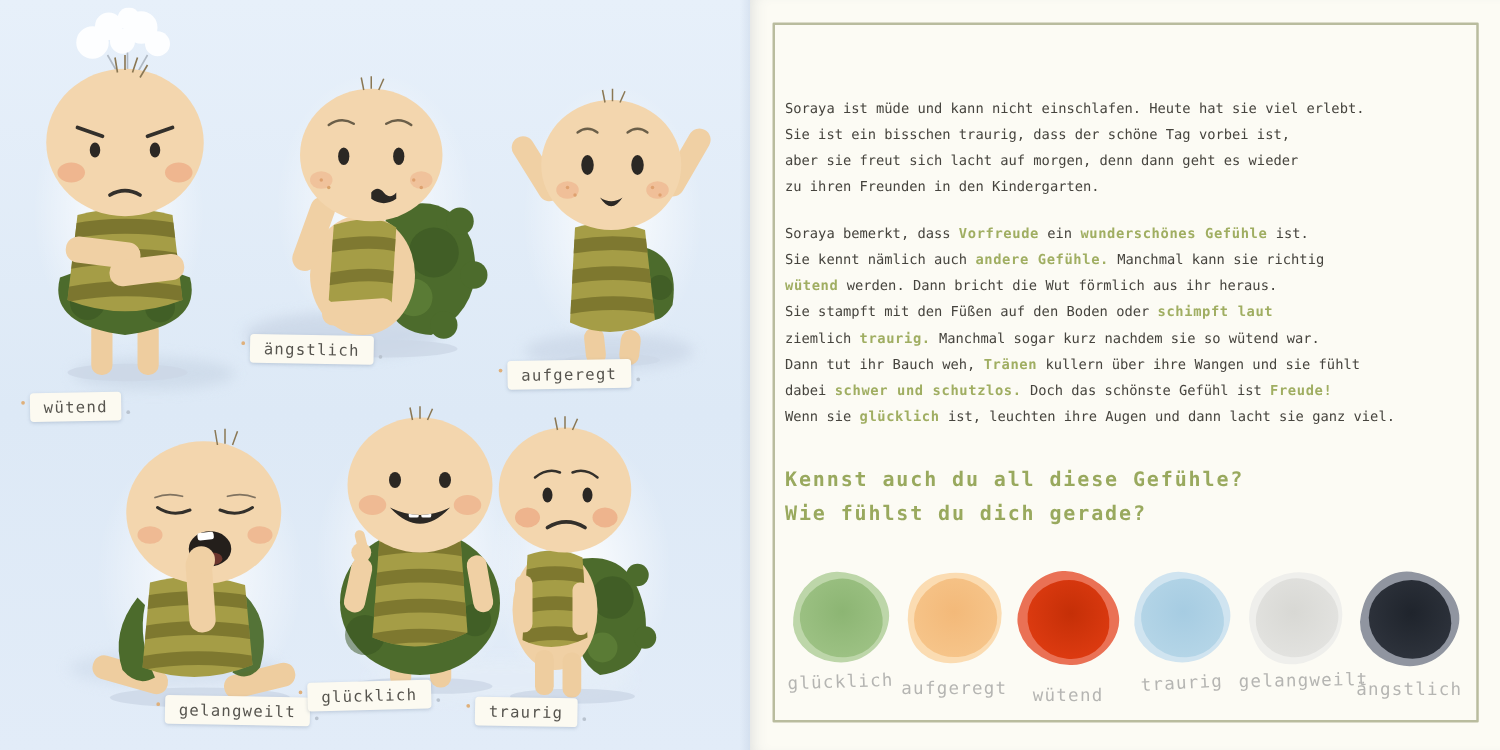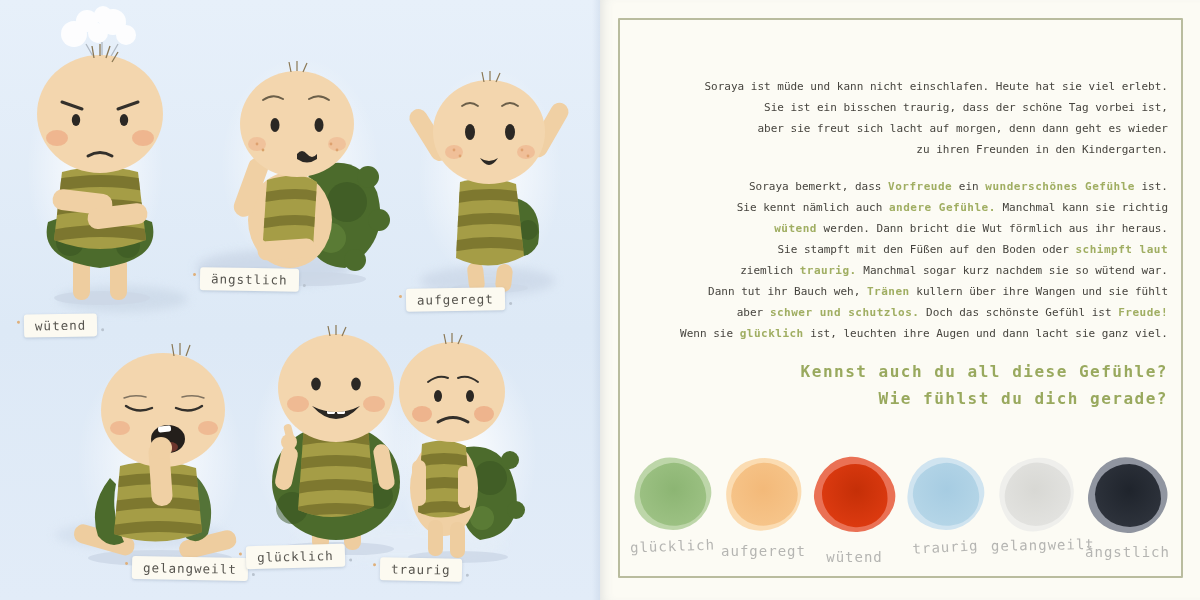--- a/index.html
+++ b/index.html
@@ -40,25 +40,25 @@
   .lbl-gelangweilt{left:132px;top:557px;transform:rotate(1deg)}
   .lbl-gluecklich{left:246px;top:545px;transform:rotate(-1.5deg)}
   .lbl-traurig{left:380px;top:558px;transform:rotate(1deg)}
 
   
   .page-right{
     position:absolute;left:600px;top:0;width:600px;height:600px;background:#fcfbf4;
     box-shadow:inset 10px 0 14px -10px rgba(60,80,110,.2);
   }
   .frame{position:absolute;left:18px;top:18px;right:17px;bottom:22px;border:2px solid var(--frame);border-radius:1px}
-  .textcol{position:absolute;left:28px;right:32px;top:76px;text-align:right;color:var(--body)}
+  .textcol{position:absolute;left:28px;right:10px;top:76px;text-align:left;color:var(--body)}
   .tline{font-size:11px;line-height:21px;white-space:nowrap}
   .story{margin-top:16px}
   .hl{color:var(--hl);font-weight:bold;letter-spacing:.5px}
-  .question{margin-top:14px;color:var(--question);font-weight:bold;font-size:16px;line-height:27px;letter-spacing:1.5px}
+  .question{margin-top:26px;color:var(--question);font-weight:bold;font-size:16px;line-height:27px;letter-spacing:1.5px}
   .qline{white-space:nowrap}
   .swatches{position:absolute;left:26px;right:26px;top:458px;display:flex;justify-content:center}
   .sw{width:91px;text-align:center;position:relative}
   .blob-outer{width:76px;height:72px;margin:0 auto;border-radius:46% 54% 52% 48%/53% 47% 56% 44%;
     display:flex;align-items:center;justify-content:center;transform:rotate(8deg)}
   .blob-inner{width:66px;height:63px;border-radius:52% 48% 47% 53%/48% 55% 45% 52%;transform:rotate(-14deg)}
   .sw-label{margin-top:8px;font-size:14px;letter-spacing:1px;color:var(--swlabel);white-space:nowrap}
   .sw:nth-child(1) .sw-label{transform:rotate(-2deg)}
   .sw:nth-child(2) .sw-label{transform:translateY(5px)}
   .sw:nth-child(2) .blob-outer{transform:rotate(-12deg)}
@@ -358,21 +358,21 @@
           <div class="tline">aber sie freut sich lacht auf morgen, denn dann geht es wieder</div>
           <div class="tline">zu ihren Freunden in den Kindergarten.</div>
         </div>
       <div class="story" id="story">
           <div class="tline"><span>Soraya bemerkt, dass </span><span class="hl">Vorfreude</span><span> ein </span><span class="hl">wunderschönes Gefühle</span><span> ist.</span></div>
           <div class="tline"><span>Sie kennt nämlich auch </span><span class="hl">andere Gefühle.</span><span> Manchmal kann sie richtig</span></div>
           <div class="tline"><span class="hl">wütend</span><span> werden. Dann bricht die Wut förmlich aus ihr heraus.</span></div>
           <div class="tline"><span>Sie stampft mit den Füßen auf den Boden oder </span><span class="hl">schimpft laut</span></div>
           <div class="tline"><span>ziemlich </span><span class="hl">traurig.</span><span> Manchmal sogar kurz nachdem sie so wütend war.</span></div>
           <div class="tline"><span>Dann tut ihr Bauch weh, </span><span class="hl">Tränen</span><span> kullern über ihre Wangen und sie fühlt</span></div>
-          <div class="tline"><span>aber </span><span class="hl">schwer und schutzlos.</span><span> Doch das schönste Gefühl ist </span><span class="hl">Freude!</span></div>
+          <div class="tline"><span>dabei </span><span class="hl">schwer und schutzlos.</span><span> Doch das schönste Gefühl ist </span><span class="hl">Freude!</span></div>
           <div class="tline"><span>Wenn sie </span><span class="hl">glücklich</span><span> ist, leuchten ihre Augen und dann lacht sie ganz viel.</span></div>
         </div>
       <div class="question" id="question">
           <div class="qline">Kennst auch du all diese Gefühle?</div>
           <div class="qline">Wie fühlst du dich gerade?</div>
         </div>
     </div>
     <div class="swatches" id="swatches">
         <div class="sw">
           <div class="blob-outer" style="background: rgb(189, 214, 169);">

